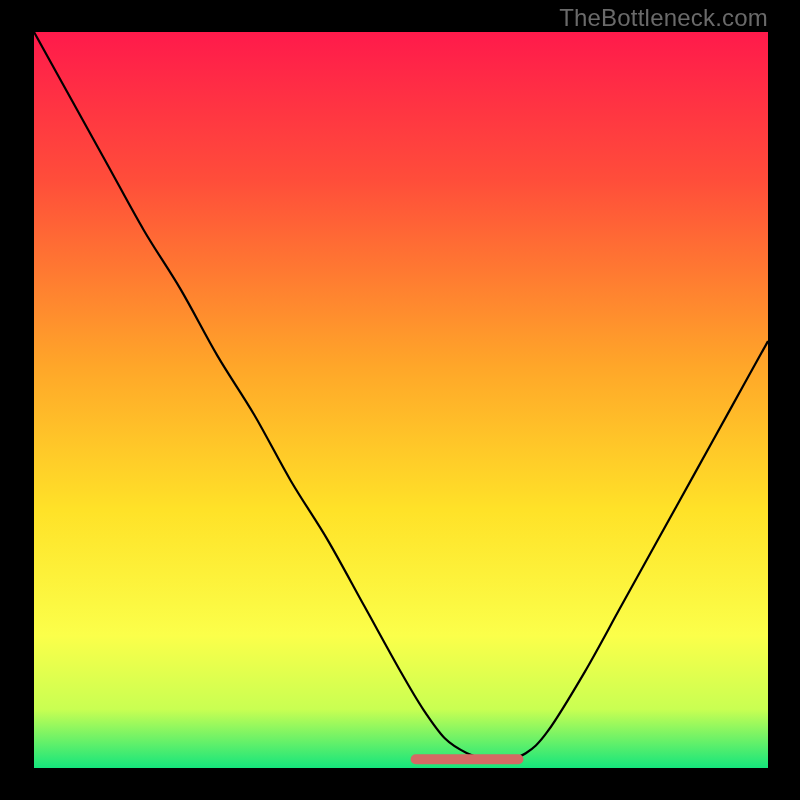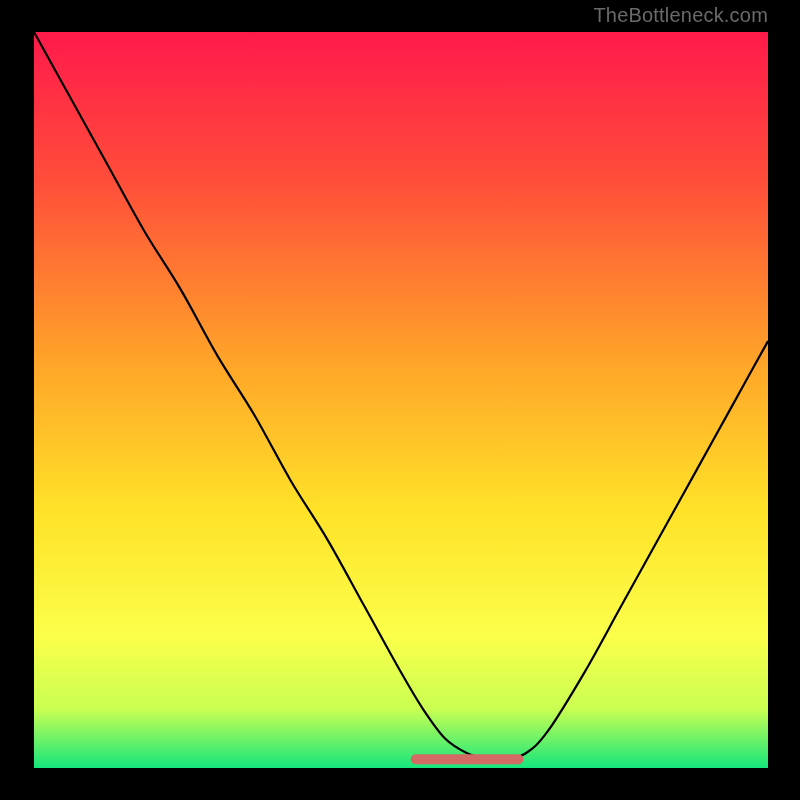--- a/index.html
+++ b/index.html
@@ -23,21 +23,21 @@
     width: 734px;
     height: 736px;
     overflow: hidden;
   }
   .watermark {
     position: absolute;
     top: 4px;
     right: 32px;
     color: #6a6a6a;
     font-family: Arial, Helvetica, sans-serif;
-    font-size: 20px;
+    font-size: 24px;
     letter-spacing: 0.2px;
   }
   svg { display: block; }
 </style>
 </head>
 <body>
 
 <div class="frame">
   <div class="watermark">TheBottleneck.com</div>
   <div class="plot">

